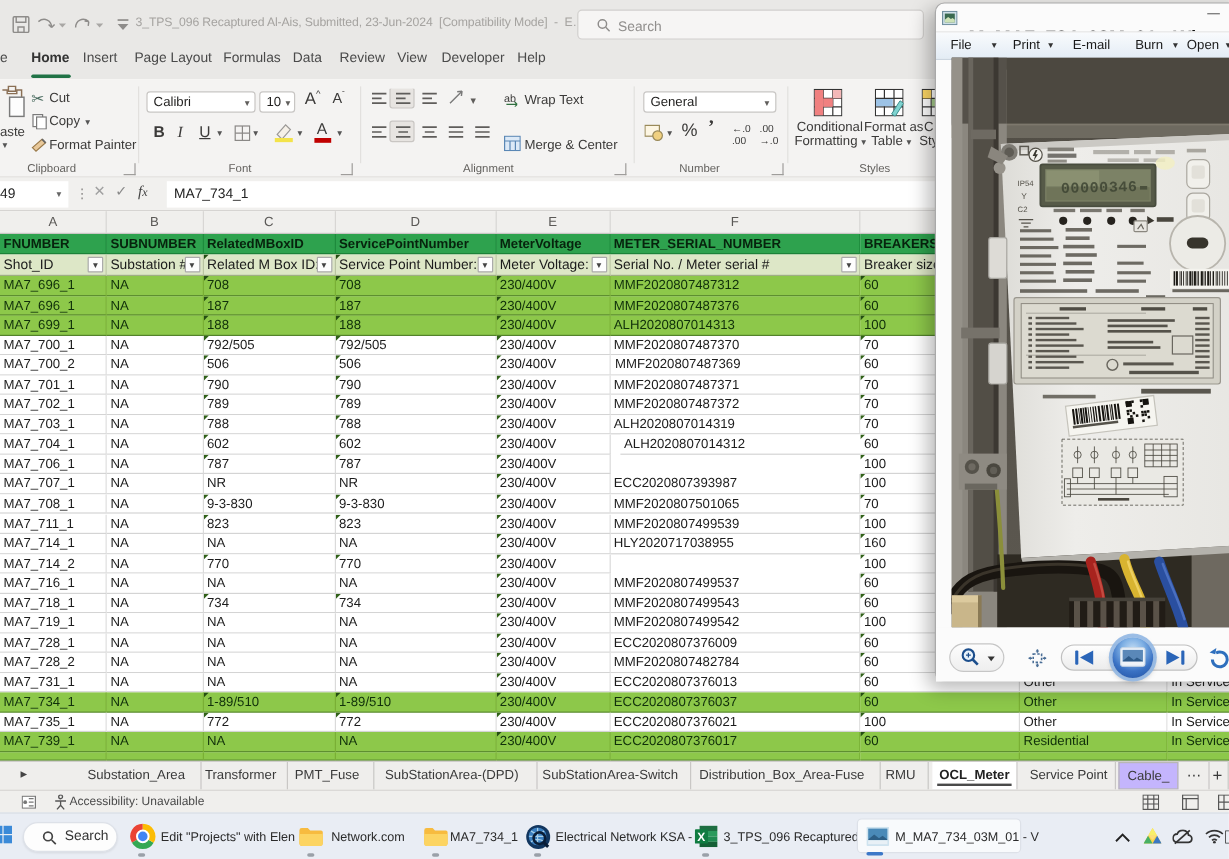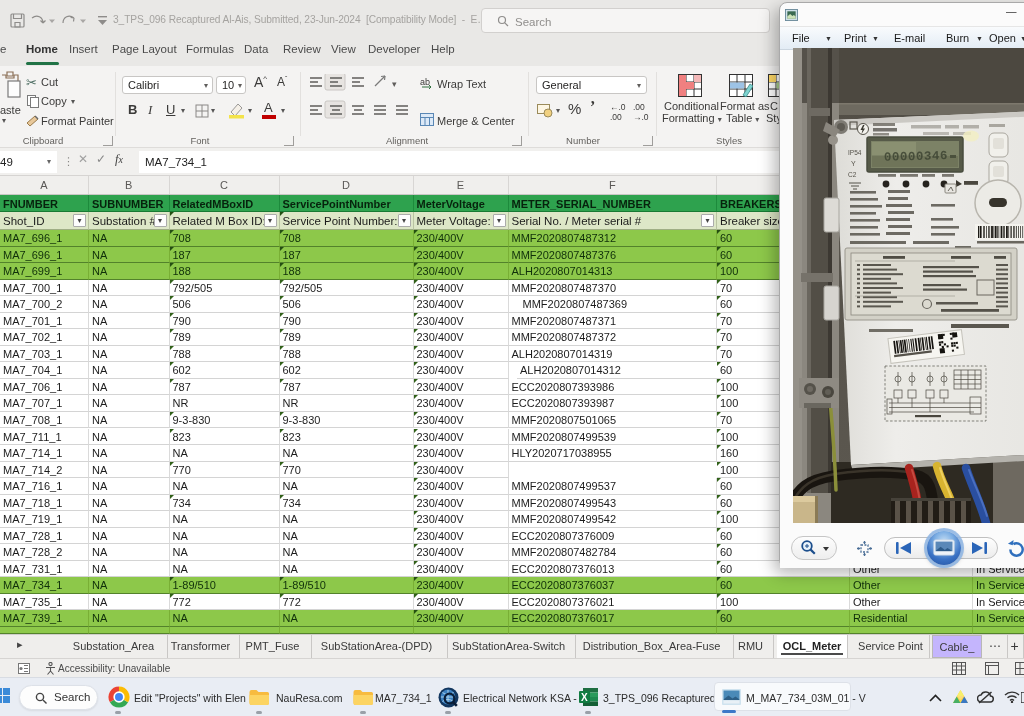--- a/index.html
+++ b/index.html
@@ -323,21 +323,21 @@
       <div class="c " style="left:717px;width:133px;"><i class="tri"></i><span style="padding-left:3px">70</span></div>
       <div class="c " style="left:850px;width:123px;"><span style="padding-left:3px">Other</span></div>
       <div class="c " style="left:973px;width:177px;"><span style="padding-left:3px">In Service</span></div>
     </div>
 <div class="row wrow" style="top:296.16679999999997px;height:16.5417px;">
       <div class="c " style="left:0px;width:89px;"><span style="padding-left:3px">MA7_700_2</span></div>
       <div class="c " style="left:89px;width:80.5px;"><span style="padding-left:3px">NA</span></div>
       <div class="c " style="left:169.5px;width:110.0px;"><i class="tri"></i><span style="padding-left:3px">506</span></div>
       <div class="c " style="left:279.5px;width:134.0px;"><i class="tri"></i><span style="padding-left:3px">506</span></div>
       <div class="c " style="left:413.5px;width:95.0px;"><i class="tri"></i><span style="padding-left:3px">230/400V</span></div>
-      <div class="c " style="left:508.5px;width:208.5px;"><span style="padding-left:14px">MMF2020807487369</span></div>
+      <div class="c " style="left:508.5px;width:208.5px;"><span style="padding-left:4px">MMF2020807487369</span></div>
       <div class="c " style="left:717px;width:133px;"><i class="tri"></i><span style="padding-left:3px">60</span></div>
       <div class="c " style="left:850px;width:123px;"><span style="padding-left:3px">Other</span></div>
       <div class="c " style="left:973px;width:177px;"><span style="padding-left:3px">In Service</span></div>
     </div>
 <div class="row wrow" style="top:312.70849999999996px;height:16.5417px;">
       <div class="c " style="left:0px;width:89px;"><span style="padding-left:3px">MA7_701_1</span></div>
       <div class="c " style="left:89px;width:80.5px;"><span style="padding-left:3px">NA</span></div>
       <div class="c " style="left:169.5px;width:110.0px;"><i class="tri"></i><span style="padding-left:3px">790</span></div>
       <div class="c " style="left:279.5px;width:134.0px;"><i class="tri"></i><span style="padding-left:3px">790</span></div>
       <div class="c " style="left:413.5px;width:95.0px;"><i class="tri"></i><span style="padding-left:3px">230/400V</span></div>
@@ -378,21 +378,20 @@
       <div class="c " style="left:717px;width:133px;"><i class="tri"></i><span style="padding-left:3px">60</span></div>
       <div class="c " style="left:850px;width:123px;"><span style="padding-left:3px">Other</span></div>
       <div class="c " style="left:973px;width:177px;"><span style="padding-left:3px">In Service</span></div>
     </div>
 <div class="row wrow" style="top:378.8753px;height:16.5417px;">
       <div class="c " style="left:0px;width:89px;"><span style="padding-left:3px">MA7_706_1</span></div>
       <div class="c " style="left:89px;width:80.5px;"><span style="padding-left:3px">NA</span></div>
       <div class="c " style="left:169.5px;width:110.0px;"><i class="tri"></i><span style="padding-left:3px">787</span></div>
       <div class="c " style="left:279.5px;width:134.0px;"><i class="tri"></i><span style="padding-left:3px">787</span></div>
       <div class="c " style="left:413.5px;width:95.0px;"><i class="tri"></i><span style="padding-left:3px">230/400V</span></div>
-      <div class="c " style="left:508.5px;width:208.5px;"><span style="padding-left:3px">ECC2020807393986</span></div>
       <div class="c " style="left:717px;width:133px;"><i class="tri"></i><span style="padding-left:3px">100</span></div>
       <div class="c " style="left:850px;width:123px;"><span style="padding-left:3px">Other</span></div>
       <div class="c " style="left:973px;width:177px;"><span style="padding-left:3px">In Service</span></div>
     </div>
 <div class="row wrow" style="top:395.417px;height:16.5417px;">
       <div class="c " style="left:0px;width:89px;"><span style="padding-left:3px">MA7_707_1</span></div>
       <div class="c " style="left:89px;width:80.5px;"><span style="padding-left:3px">NA</span></div>
       <div class="c " style="left:169.5px;width:110.0px;"><span style="padding-left:3px">NR</span></div>
       <div class="c " style="left:279.5px;width:134.0px;"><span style="padding-left:3px">NR</span></div>
       <div class="c " style="left:413.5px;width:95.0px;"><i class="tri"></i><span style="padding-left:3px">230/400V</span></div>
@@ -616,21 +615,21 @@
   <path d="M10.5 10.5 L10.5 .5 A10 10 0 0 1 19.2 15.5 Z" fill="#34a853" transform="rotate(120 10.5 10.5)"></path>
   <path d="M10.5 10.5 L10.5 .5 A10 10 0 0 1 19.2 15.5 Z" fill="#fbbc05" transform="rotate(0 10.5 10.5)"></path>
   <circle cx="10.5" cy="10.5" r="4.6" fill="#4285f4" stroke="#fff" stroke-width="1.6"></circle>
  </svg>
  <div class="tlabel" style="left:134px;">Edit "Projects" with Elen</div>
  <div class="tdash" style="left:115px;"></div>
  <svg class="abs" style="left:248px;top:11px" width="22" height="17" viewBox="0 0 21 17">
       <path d="M1 3a2 2 0 0 1 2-2h5l2 2h9a1.5 1.5 0 0 1 1.5 1.5V14a2 2 0 0 1-2 2H3a2 2 0 0 1-2-2z" fill="#f7bb3f"></path>
       <path d="M1 6h19.5V14a2 2 0 0 1-2 2H3a2 2 0 0 1-2-2z" fill="#fcd462"></path>
     </svg>
- <div class="tlabel" style="left:276px;">NauResa.com</div>
+ <div class="tlabel" style="left:276px;">Network.com</div>
  <div class="tdash" style="left:256px;"></div>
  <svg class="abs" style="left:352px;top:11px" width="22" height="17" viewBox="0 0 21 17">
       <path d="M1 3a2 2 0 0 1 2-2h5l2 2h9a1.5 1.5 0 0 1 1.5 1.5V14a2 2 0 0 1-2 2H3a2 2 0 0 1-2-2z" fill="#f7bb3f"></path>
       <path d="M1 6h19.5V14a2 2 0 0 1-2 2H3a2 2 0 0 1-2-2z" fill="#fcd462"></path>
     </svg>
  <div class="tlabel" style="left:375px;">MA7_734_1</div>
  <div class="tdash" style="left:360px;"></div>
  <svg class="abs" style="left:438px;top:9px" width="21" height="21" viewBox="0 0 21 21">
   <circle cx="10.5" cy="10.5" r="10" fill="#12365f"></circle>
   <circle cx="10" cy="10" r="7.4" fill="#3c80c0"></circle>

